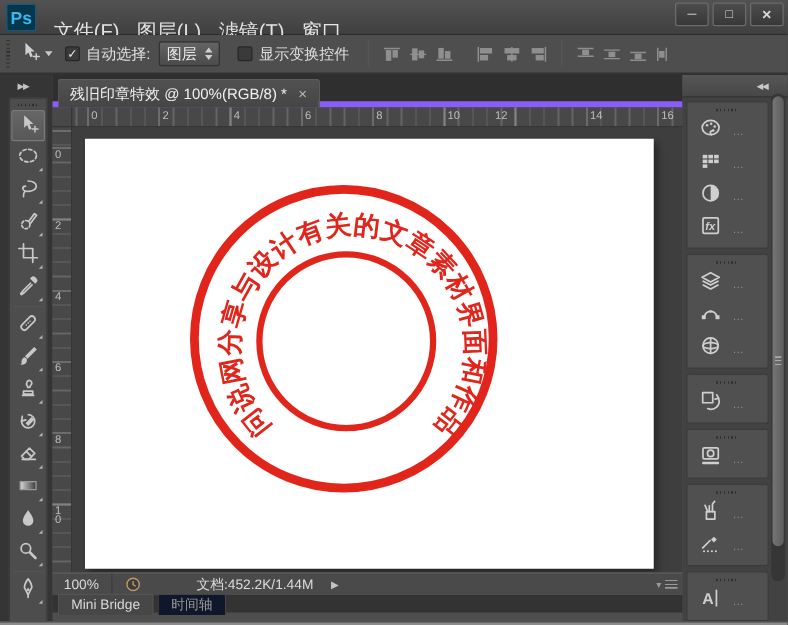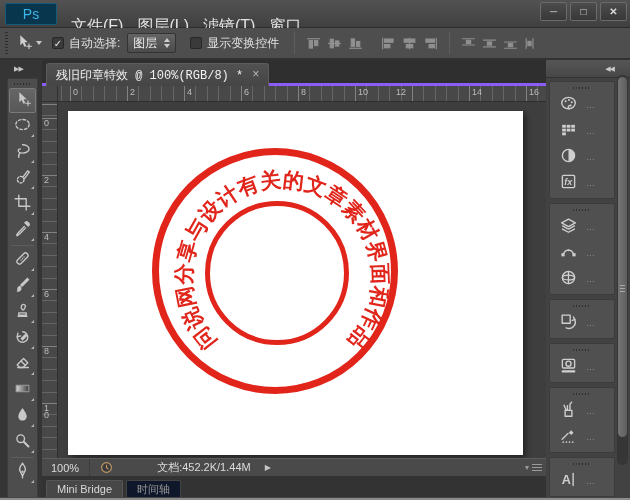--- a/index.html
+++ b/index.html
@@ -4,22 +4,22 @@
 <style>
   html,body{margin:0;padding:0;width:630px;height:500px;overflow:hidden;
     font-family:"Liberation Sans",sans-serif;background:#4e4e4e;
     -webkit-font-smoothing:antialiased;}
   *{box-sizing:border-box;}
 
   
   .titlebar{position:absolute;left:0;top:0;width:630px;height:28px;
     background:linear-gradient(#525252,#404040);border-bottom:1px solid #2c2c2c;
     display:flex;align-items:center;}
-  .ps-logo{width:52px;height:22px;margin:0 7px 0 5px;background:#07364d;
-    color:#3bb7e9;font-weight:normal;font-size:14px;display:flex;align-items:center;
+  .ps-logo{width:24px;height:22px;margin:0 7px 0 5px;background:#07364d;
+    color:#3bb7e9;font-weight:bold;font-size:14px;display:flex;align-items:center;
     justify-content:center;border-radius:2px;border:1px solid #155a7a;flex:0 0 auto;}
   .menus{display:flex;}
   .menu-item{padding:0 7px;font-size:16px;color:#e3e3e3;line-height:28px;white-space:nowrap;margin-top:24px;}
   .win-controls{margin-left:auto;display:flex;gap:3px;padding-right:3px;align-self:flex-start;margin-top:2px;}
   .win-btn{width:27px;height:19px;background:linear-gradient(#4c4c4c,#383838);
     border:1px solid #6b6b6b;border-radius:2px;color:#d9d9d9;font-size:10px;
     display:flex;align-items:center;justify-content:center;font-weight:bold;}
 
   
   .optionsbar{position:absolute;left:0;top:28px;width:630px;height:32px;
@@ -55,21 +55,21 @@
     background-image:repeating-linear-gradient(90deg,#2e2e2e 0 1px,transparent 1px 3px);}
   .tool{width:27px;height:25px;margin:1px auto 1px;display:flex;align-items:center;justify-content:center;
     color:#c8c8c8;position:relative;}
   .tool.selected{background:linear-gradient(#666,#585858);border:1px solid #7a7a7a;border-radius:2px;}
   .tool .fly{position:absolute;right:2px;bottom:2px;width:0;height:0;
     border-left:3px solid transparent;border-bottom:3px solid #b5b5b5;}
   .tool-sep{height:1px;background:#393939;border-bottom:1px solid #5d5d5d;margin:2px 3px;}
 
   
   .tabbar{position:absolute;left:42px;top:60px;width:504px;height:26px;background:#2f2f2f;
-    border-bottom:3px solid #8b5cf6;font-family:Liberation Mono, monospace;}
+    border-bottom:5px solid #8b5cf6;}
   .doc-tab{position:absolute;left:4px;top:3px;height:23px;background:linear-gradient(#515151,#454545);
     color:#f1f1f1;font-size:12px;display:flex;align-items:center;gap:9px;padding:0 9px;
     border:1px solid #5c5c5c;border-bottom:none;border-radius:3px 3px 0 0;white-space:nowrap;}
   .tab-close{color:#b9b9b9;font-size:12px;line-height:12px;}
   .ruler-corner{position:absolute;left:42px;top:86px;width:16px;height:16px;background:#484848;
     border-right:1px solid #2f2f2f;border-bottom:1px solid #2f2f2f;}
   .hruler{position:absolute;left:58px;top:86px;width:488px;height:16px;background:#484848;
     border-bottom:1px solid #2f2f2f;overflow:hidden;
     background-image:
       repeating-linear-gradient(90deg,#828282 0 1px,transparent 1px 57px),
@@ -112,21 +112,21 @@
   .dock-group{background:#505050;border:1px solid #3c3c3c;border-radius:2px;margin-bottom:4px;padding:1px 0 2px;}
   .dock-item{height:26px;display:flex;align-items:center;padding-left:9px;gap:8px;color:#cfcfcf;}
   .dock-label{color:#8e8e8e;font-size:9px;letter-spacing:1px;}
   .dock-scroll{position:absolute;right:2px;top:15px;width:11px;height:390px;background:#363636;border-radius:5px;}
   .dock-thumb{position:absolute;left:1px;top:2px;width:9px;height:360px;border-radius:5px;
     background:linear-gradient(90deg,#757575,#5e5e5e);}
   .dock-thumb-grip{position:absolute;left:2px;top:208px;width:5px;height:8px;
     background-image:repeating-linear-gradient(#aaa 0 1px,transparent 1px 3px);}
 
   
-  .bottombar{position:absolute;left:42px;top:476px;width:504px;height:25px;background:#333333;
+  .bottombar{position:absolute;left:42px;top:476px;width:504px;height:14px;background:#333333;
     display:flex;align-items:center;padding-left:4px;gap:3px;}
   .bottom-tab{height:17px;display:flex;align-items:center;padding:0 10px;font-size:11px;border-radius:2px 2px 0 0;}
   .bottom-tab.active{background:#474747;color:#d8d8d8;border:1px solid #555;border-bottom:none;}
   .bottom-tab.inactive{background:#0f172a;color:#979797;border:1px solid #444;border-bottom:none;}
   .window-edge{position:absolute;left:0;top:497px;width:630px;height:3px;background:#8c8c8c;border-top:1px solid #444;}
 </style>
 </head>
 <body>
 
 <div class="titlebar">

